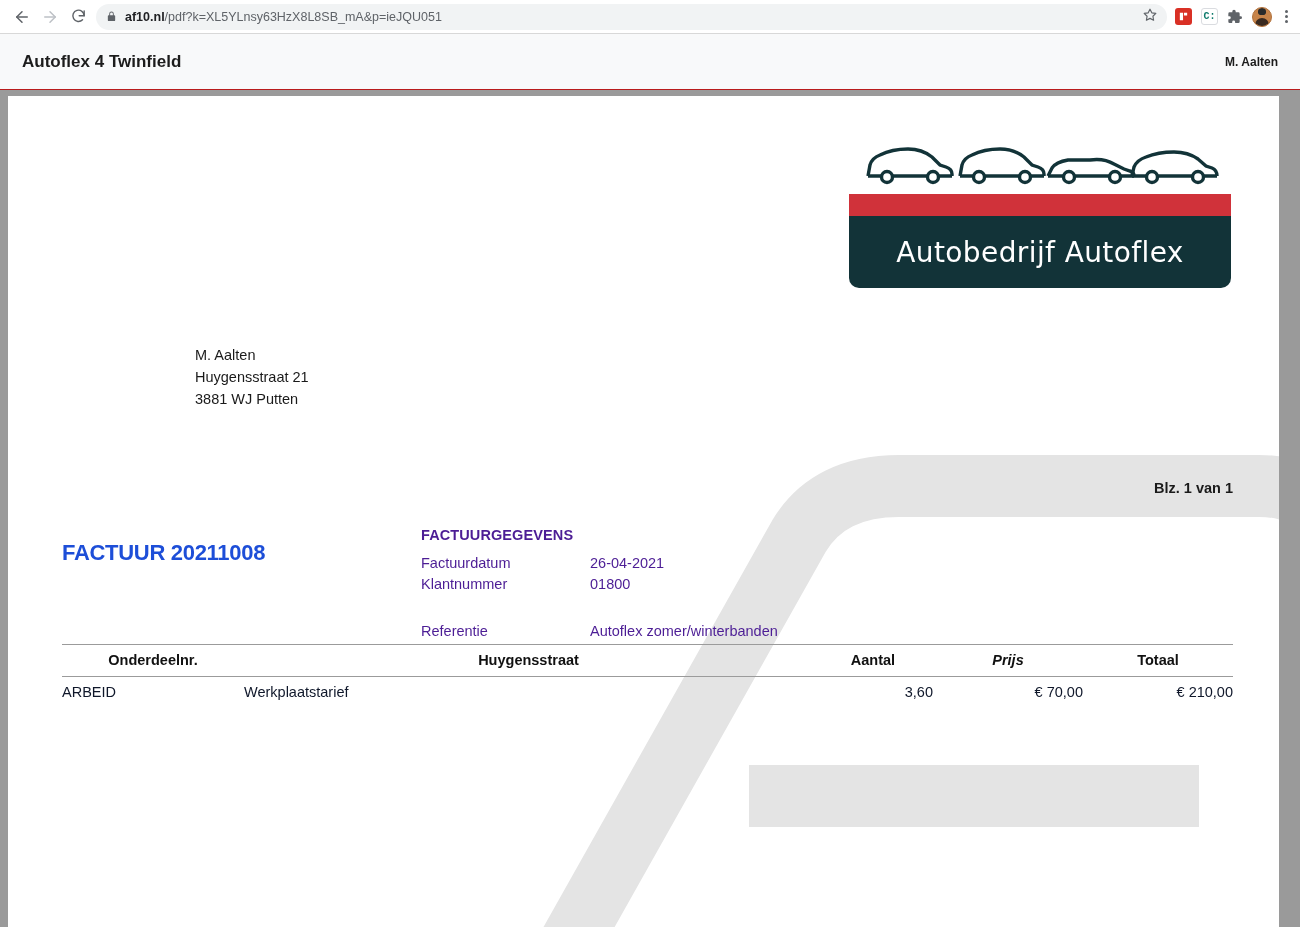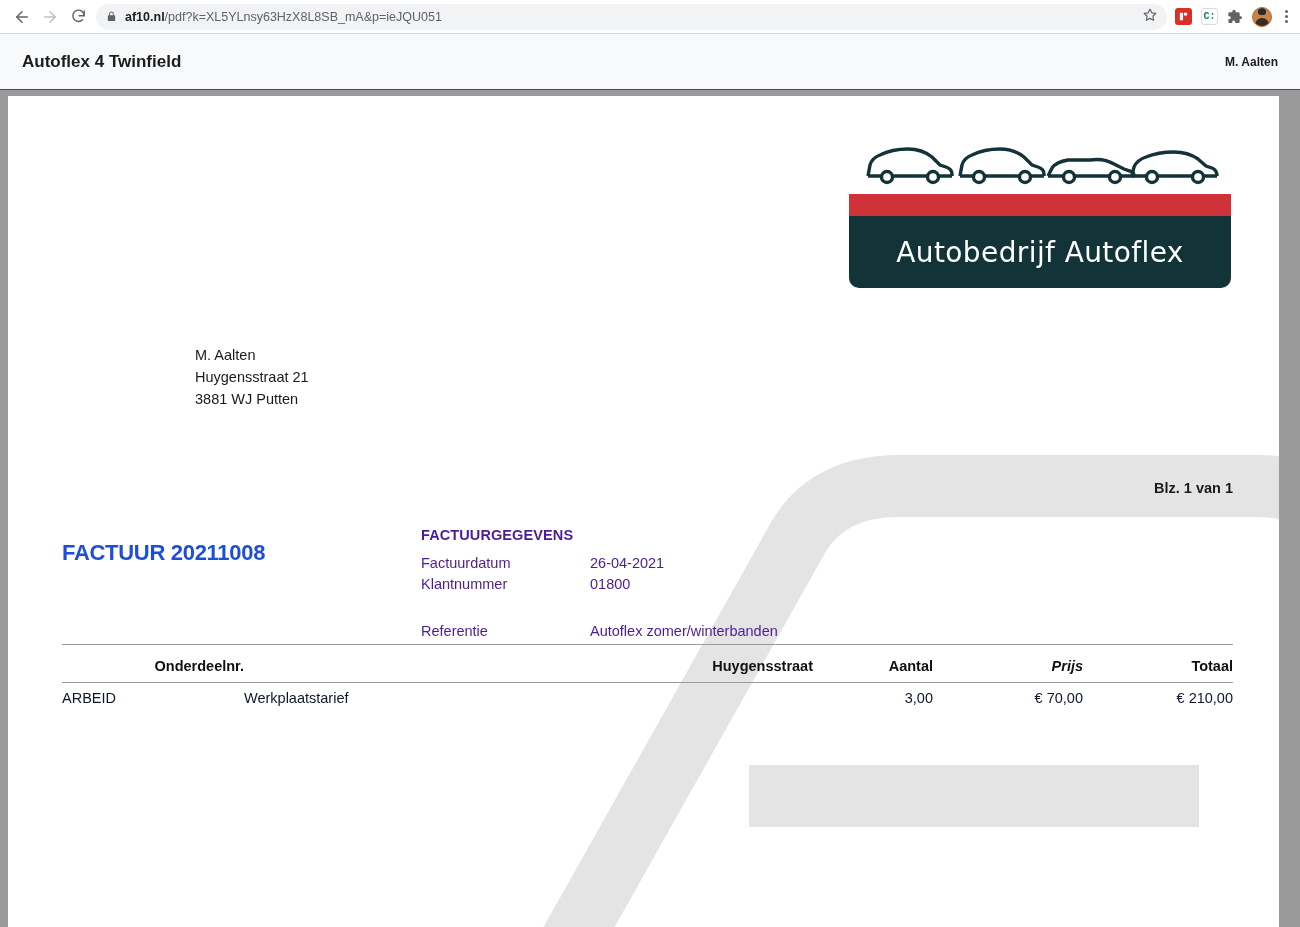--- a/index.html
+++ b/index.html
@@ -203,22 +203,22 @@
     position: absolute;
     left: 54px;
     right: 46px;
     top: 548px;
   }
   .items table { width: 100%; border-collapse: collapse; }
   .items thead th {
     font-size: 14.5px;
     font-weight: bold;
     color: #111;
-    text-align: right;
-    padding: 13px 0 8px 0;
+    text-align: center;
+    padding: 7px 0 8px 0;
     border-top: 1px solid #9b9b9b;
     border-bottom: 1px solid #9b9b9b;
   }
   .items tbody td {
     font-size: 14.5px;
     color: #0f172a;
     padding: 7px 0 0 0;
   }
   .num { text-align: right; margin-left: 19px; }
   .col-part { width: 182px; }
@@ -379,21 +379,21 @@
               <th class="col-desc">Huygensstraat</th>
               <th class="col-qty num">Aantal</th>
               <th class="col-price num">Prijs</th>
               <th class="col-total num">Totaal</th>
             </tr>
           </thead>
           <tbody>
             <tr>
               <td>ARBEID</td>
               <td>Werkplaatstarief</td>
-              <td class="num">3,00</td>
+              <td class="num">3,60</td>
               <td class="num">€ 70,00</td>
               <td class="num">€ 210,00</td>
             </tr>
           </tbody>
         </table>
       </div>
 
     </div>
   </div>
 </div>

